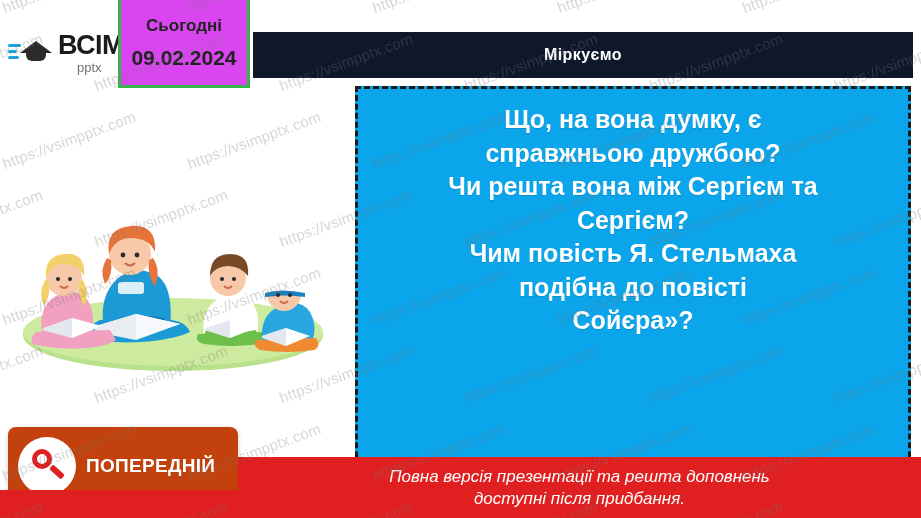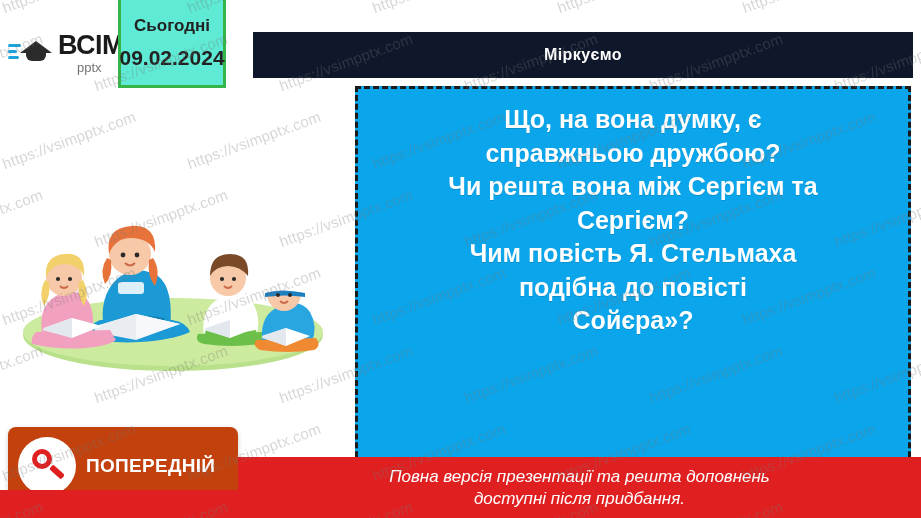--- a/index.html
+++ b/index.html
@@ -106,23 +106,23 @@
     margin-left: 19px;
     display: block;
     margin-top: 2px;
   }
 
   
   .date-badge {
     position: absolute;
     left: 118px;
     top: 0px;
-    width: 108px;
+    width: 132px;
     height: 88px;
-    background: #5eead4;
+    background: #d946ef;
     border: 3px solid #35b44a;
     border-top: none;
     box-sizing: border-box;
     display: flex;
     flex-direction: column;
     align-items: center;
     justify-content: center;
     z-index: 30;
     gap: 6px;
   }

